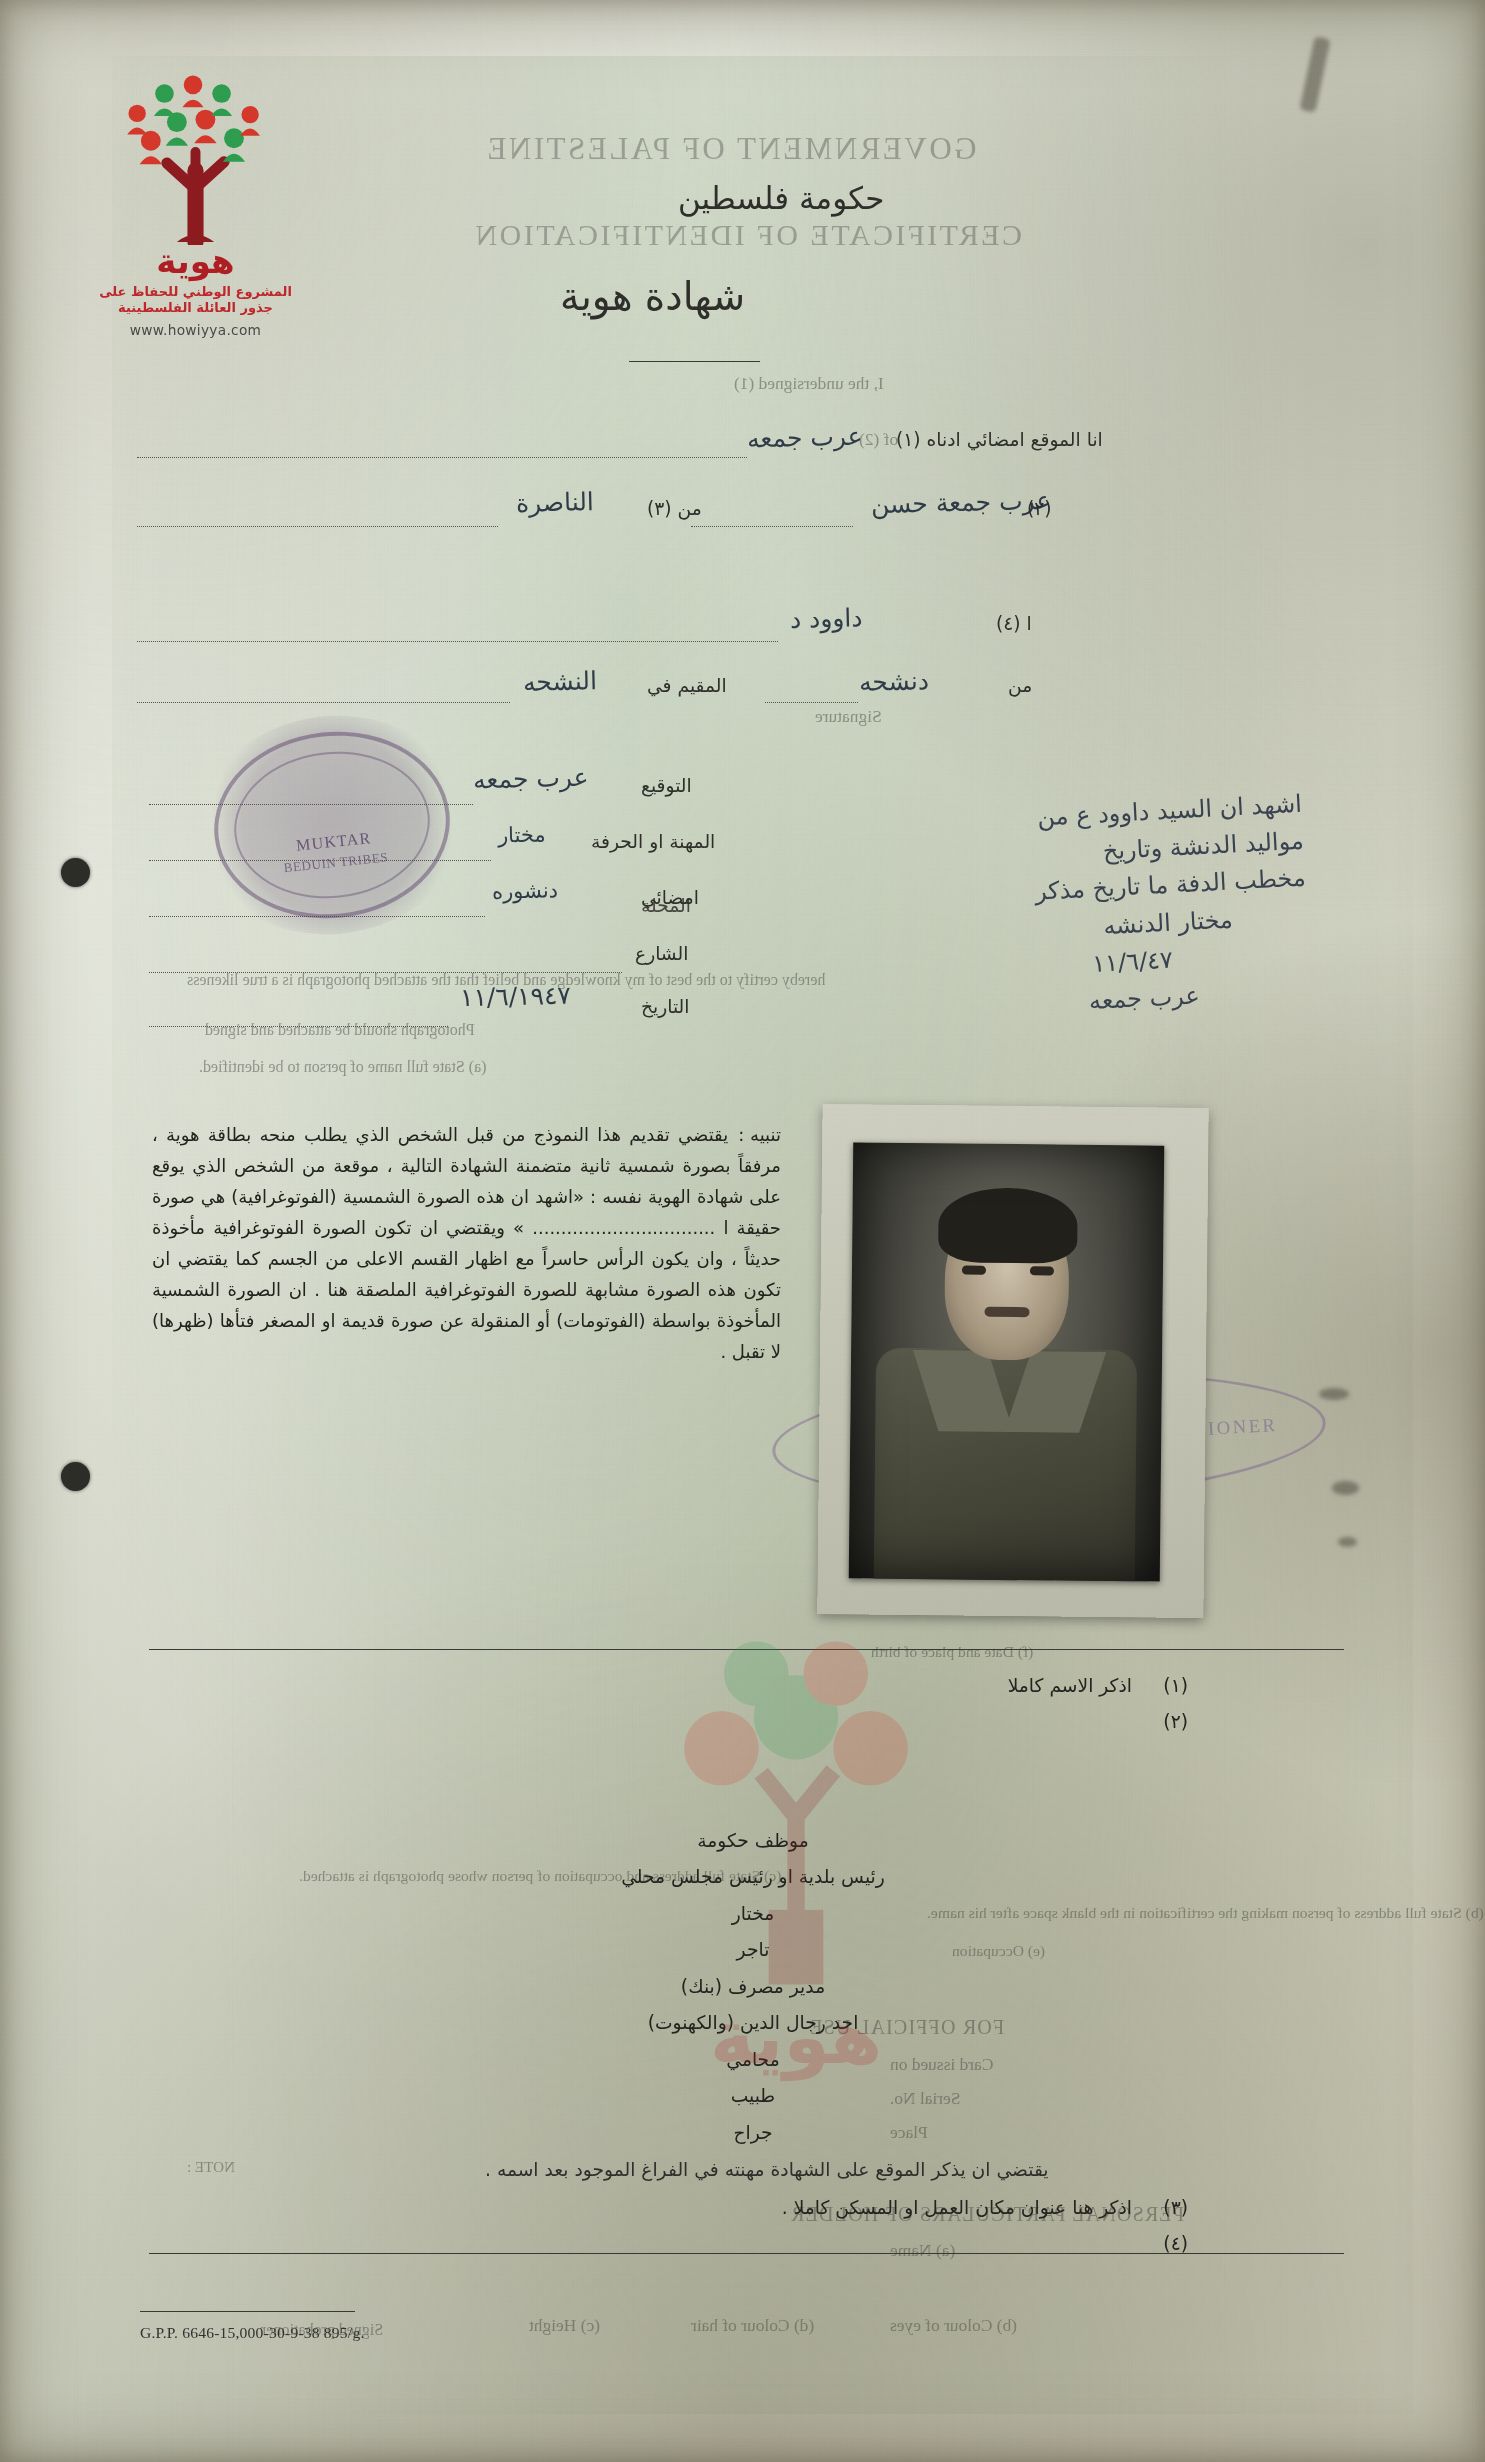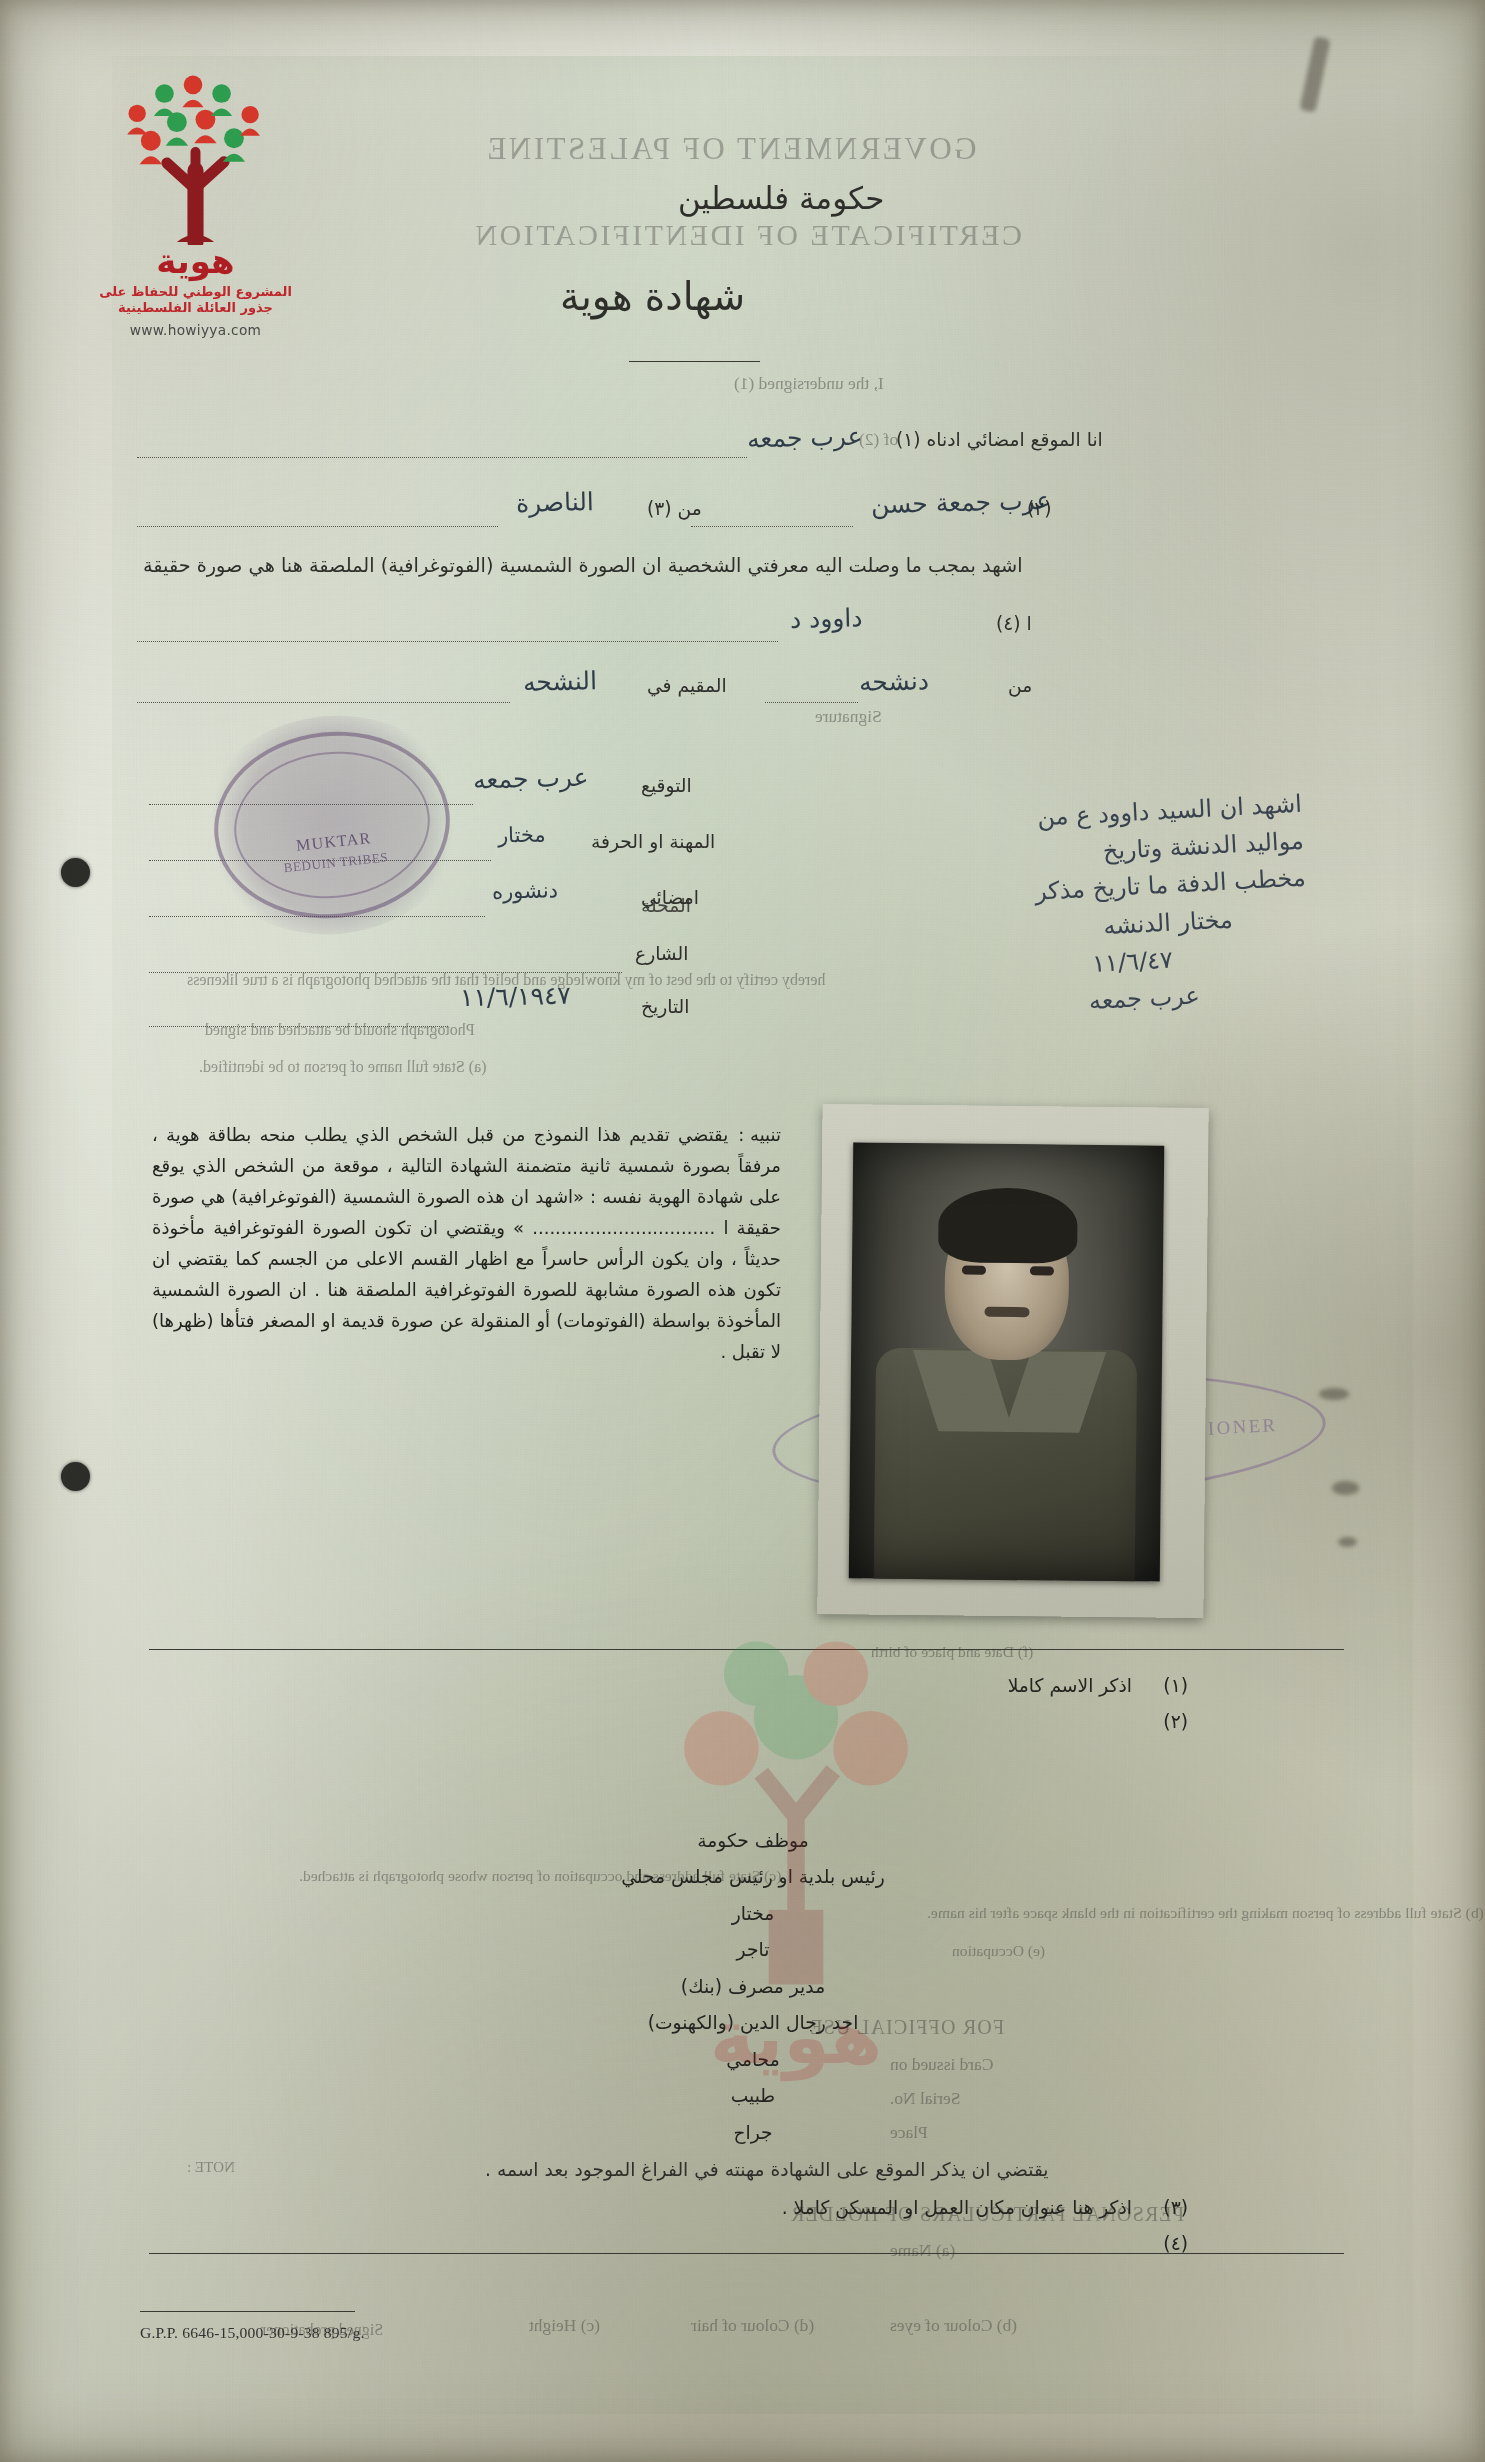--- a/index.html
+++ b/index.html
@@ -384,21 +384,20 @@
   <div class="hand hand-lg" style="left:747px; top:423px;">عرب جمعه</div>
   <div class="dots" style="left:137px; top:457px; width:610px;"></div>
 
   <div class="ar ar-line" style="left:1027px; top:498px;">(٢)</div>
   <div class="hand hand-lg" style="left:871px; top:488px;">عرب جمعة حسن</div>
   <div class="ar ar-line" style="left:647px; top:498px;">من (٣)</div>
   <div class="hand hand-lg" style="left:516px; top:488px;">الناصرة</div>
   <div class="dots" style="left:691px; top:526px; width:162px;"></div>
   <div class="dots" style="left:137px; top:526px; width:361px;"></div>
 
-  <div class="ar ar-line" style="left:143px; top:554px; font-size:19.3px;">اشهد بمجب ما وصلت اليه معرفتي الشخصية ان الصورة الشمسية (الفوتوغرافية) الملصقة هنا هي صورة حقيقة</div>
 
   <div class="ar ar-line" style="left:996px; top:613px;">ا (٤)</div>
   <div class="hand hand-lg" style="left:790px; top:604px;">داوود د</div>
   <div class="dots" style="left:137px; top:641px; width:641px;"></div>
 
   <div class="ar ar-line" style="left:1008px; top:675px;">من</div>
   <div class="hand hand-lg" style="left:859px; top:667px;">دنشحه</div>
   <div class="ar ar-line" style="left:647px; top:675px;">المقيم في</div>
   <div class="hand hand-lg" style="left:523px; top:667px;">النشحه</div>
   <div class="dots" style="left:765px; top:702px; width:93px;"></div>

